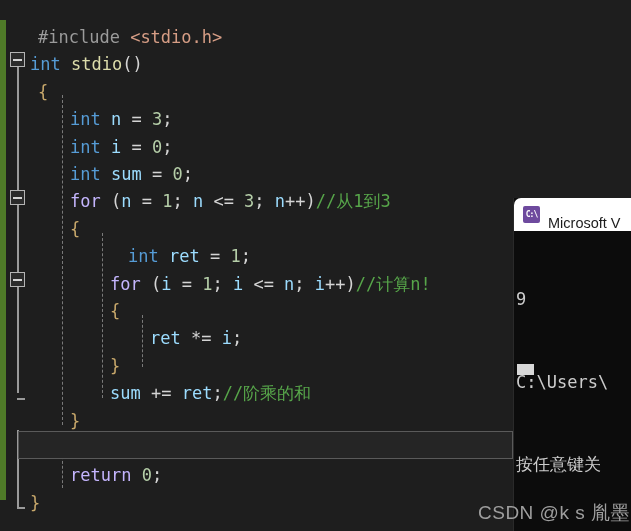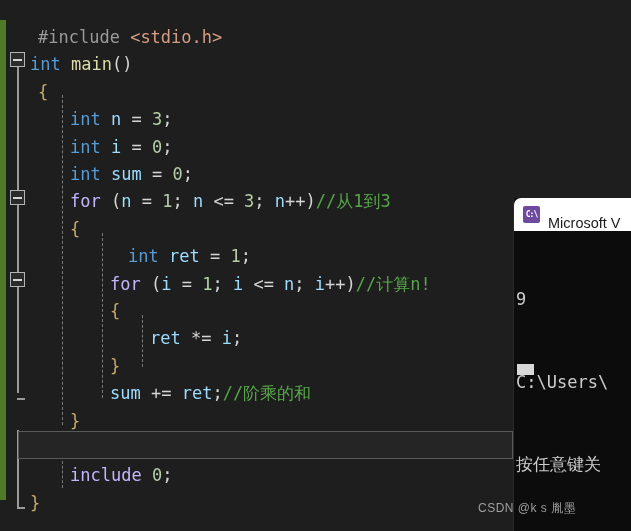--- a/index.html
+++ b/index.html
@@ -123,21 +123,21 @@
   }
   #console-body .ln{height:27.5px;overflow:hidden;}
   #console-cursor{
     position:absolute;left:3px;top:133px;width:17px;height:11px;
     background:#d8d8d8;
   }
 
   
   #watermark{
     position:absolute;left:478px;top:500px;
-    color:#9e9e9e;font-size:12px;
+    color:#9e9e9e;font-size:19px;
     font-family:"Liberation Sans","DejaVu Sans",sans-serif;
     white-space:nowrap;
     letter-spacing:.5px;
   }
 </style>
 </head>
 <body>
 
 <div id="editor">
 
@@ -161,21 +161,21 @@
   <div class="guide" style="left:102px;top:233px;height:165px;"></div>
   <div class="guide" style="left:142px;top:315px;height:52px;"></div>
   <div class="guide" style="left:62px;top:432px;height:56px;"></div>
 
   <div id="current-line"></div>
 
   <div id="code">
 
     <div class="line" style="top:20px;left:8px;"><span class="k-pre">#include</span> <span class="k-hdr">&lt;stdio.h&gt;</span></div>
 
-    <div class="line" style="top:47.4px;left:0px;"><span class="k-type">int</span> <span class="k-fn">main</span><span class="k-paren">()</span></div>
+    <div class="line" style="top:47.4px;left:0px;"><span class="k-type">int</span> <span class="k-fn">stdio</span><span class="k-paren">()</span></div>
 
     <div class="line" style="top:74.8px;left:8px;"><span class="k-brace">{</span></div>
 
     <div class="line" style="top:102.2px;left:40px;"><span class="k-type">int</span> <span class="k-id">n</span><span class="k-pun"> = </span><span class="k-num">3</span><span class="k-pun">;</span></div>
 
     <div class="line" style="top:129.6px;left:40px;"><span class="k-type">int</span> <span class="k-id">i</span><span class="k-pun"> = </span><span class="k-num">0</span><span class="k-pun">;</span></div>
 
     <div class="line" style="top:157px;left:40px;"><span class="k-type">int</span> <span class="k-id">sum</span><span class="k-pun"> = </span><span class="k-num">0</span><span class="k-pun">;</span></div>
 
     <div class="line" style="top:184.4px;left:40px;"><span class="k-kw">for</span><span class="k-paren"> (</span><span class="k-id">n</span><span class="k-pun"> = </span><span class="k-num">1</span><span class="k-pun">; </span><span class="k-id">n</span><span class="k-pun"> &lt;= </span><span class="k-num">3</span><span class="k-pun">; </span><span class="k-id">n</span><span class="k-pun">++</span><span class="k-paren">)</span><span class="k-cmt">//从1到3</span></div>
@@ -190,21 +190,21 @@
 
     <div class="line" style="top:321.4px;left:120px;"><span class="k-id">ret</span><span class="k-pun"> *= </span><span class="k-id">i</span><span class="k-pun">;</span></div>
 
     <div class="line" style="top:348.8px;left:80px;"><span class="k-brace">}</span></div>
 
     <div class="line" style="top:376.2px;left:80px;"><span class="k-id">sum</span><span class="k-pun"> += </span><span class="k-id">ret</span><span class="k-pun">;</span><span class="k-cmt">//阶乘的和</span></div>
 
     <div class="line" style="top:403.6px;left:40px;"><span class="k-brace">}</span></div>
 
 
-    <div class="line" style="top:458.4px;left:40px;"><span class="k-kw">include</span><span class="k-pun"> </span><span class="k-num">0</span><span class="k-pun">;</span></div>
+    <div class="line" style="top:458.4px;left:40px;"><span class="k-kw">return</span><span class="k-pun"> </span><span class="k-num">0</span><span class="k-pun">;</span></div>
 
     <div class="line" style="top:485.8px;left:0px;"><span class="k-brace">}</span></div>
 
   </div>
 </div>
 
 <div id="console-window">
   <div id="console-titlebar">
     <div id="console-icon">C:\</div>
     <div id="console-title">Microsoft V</div>

